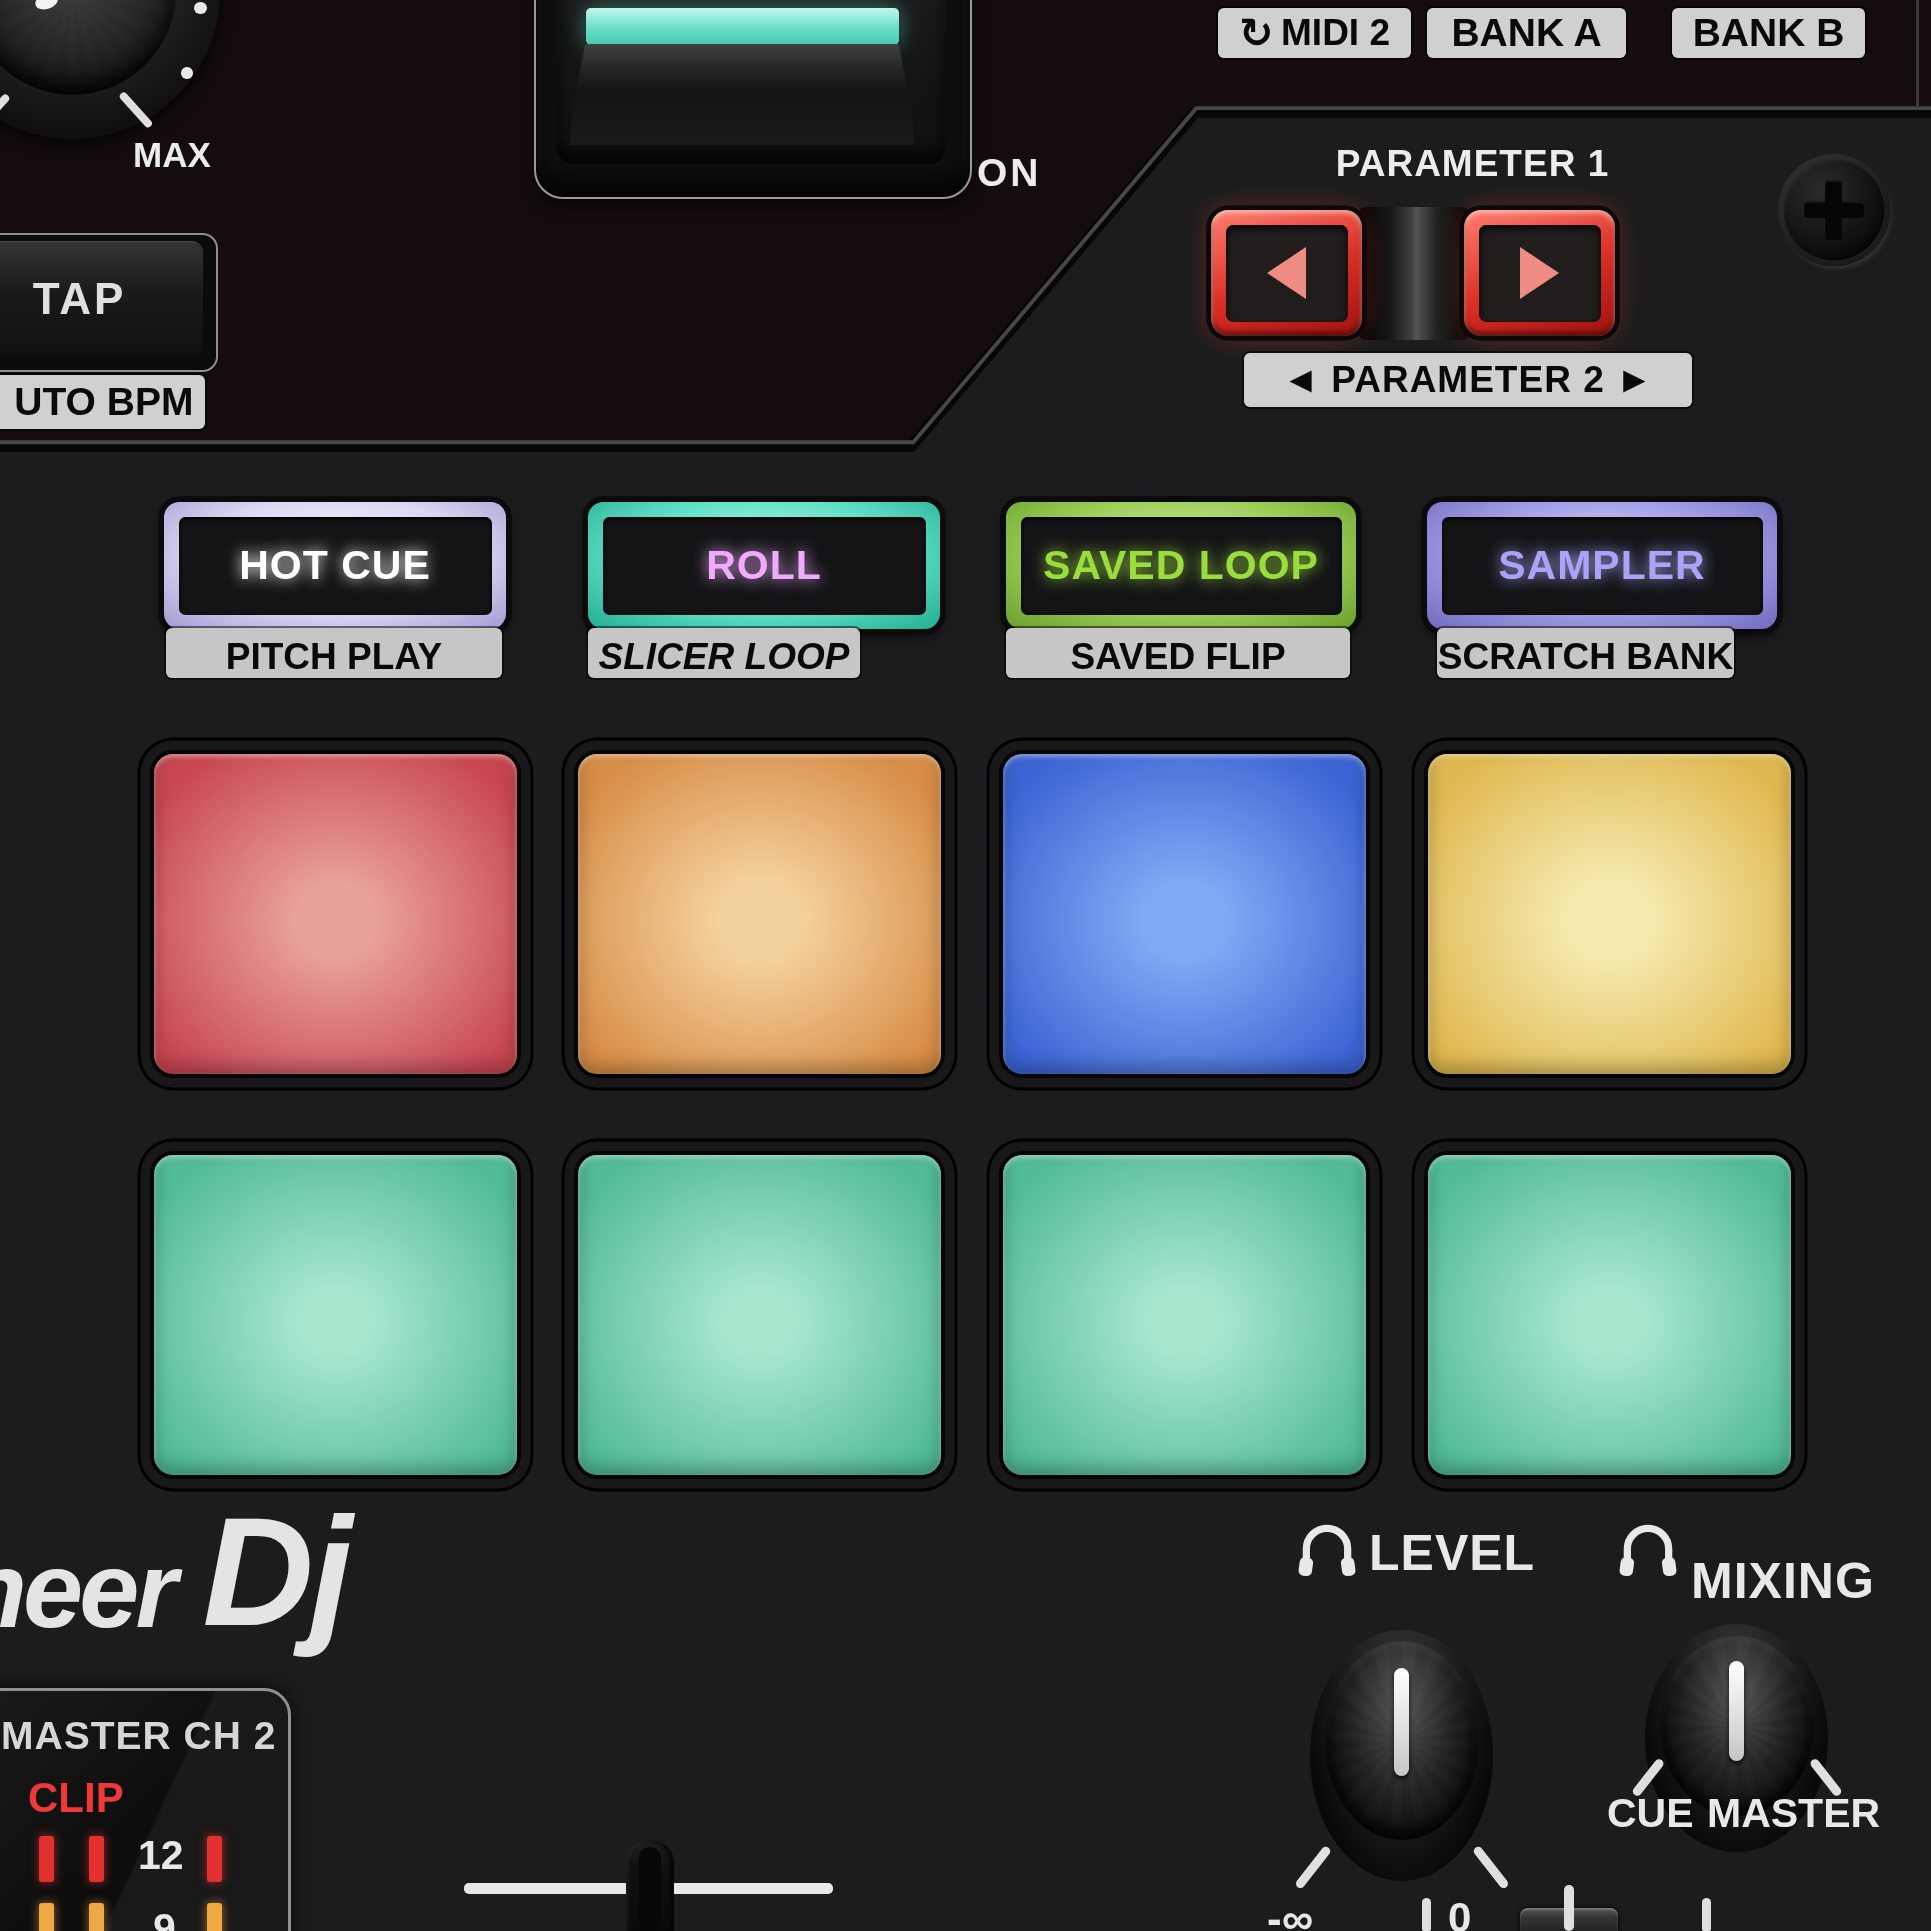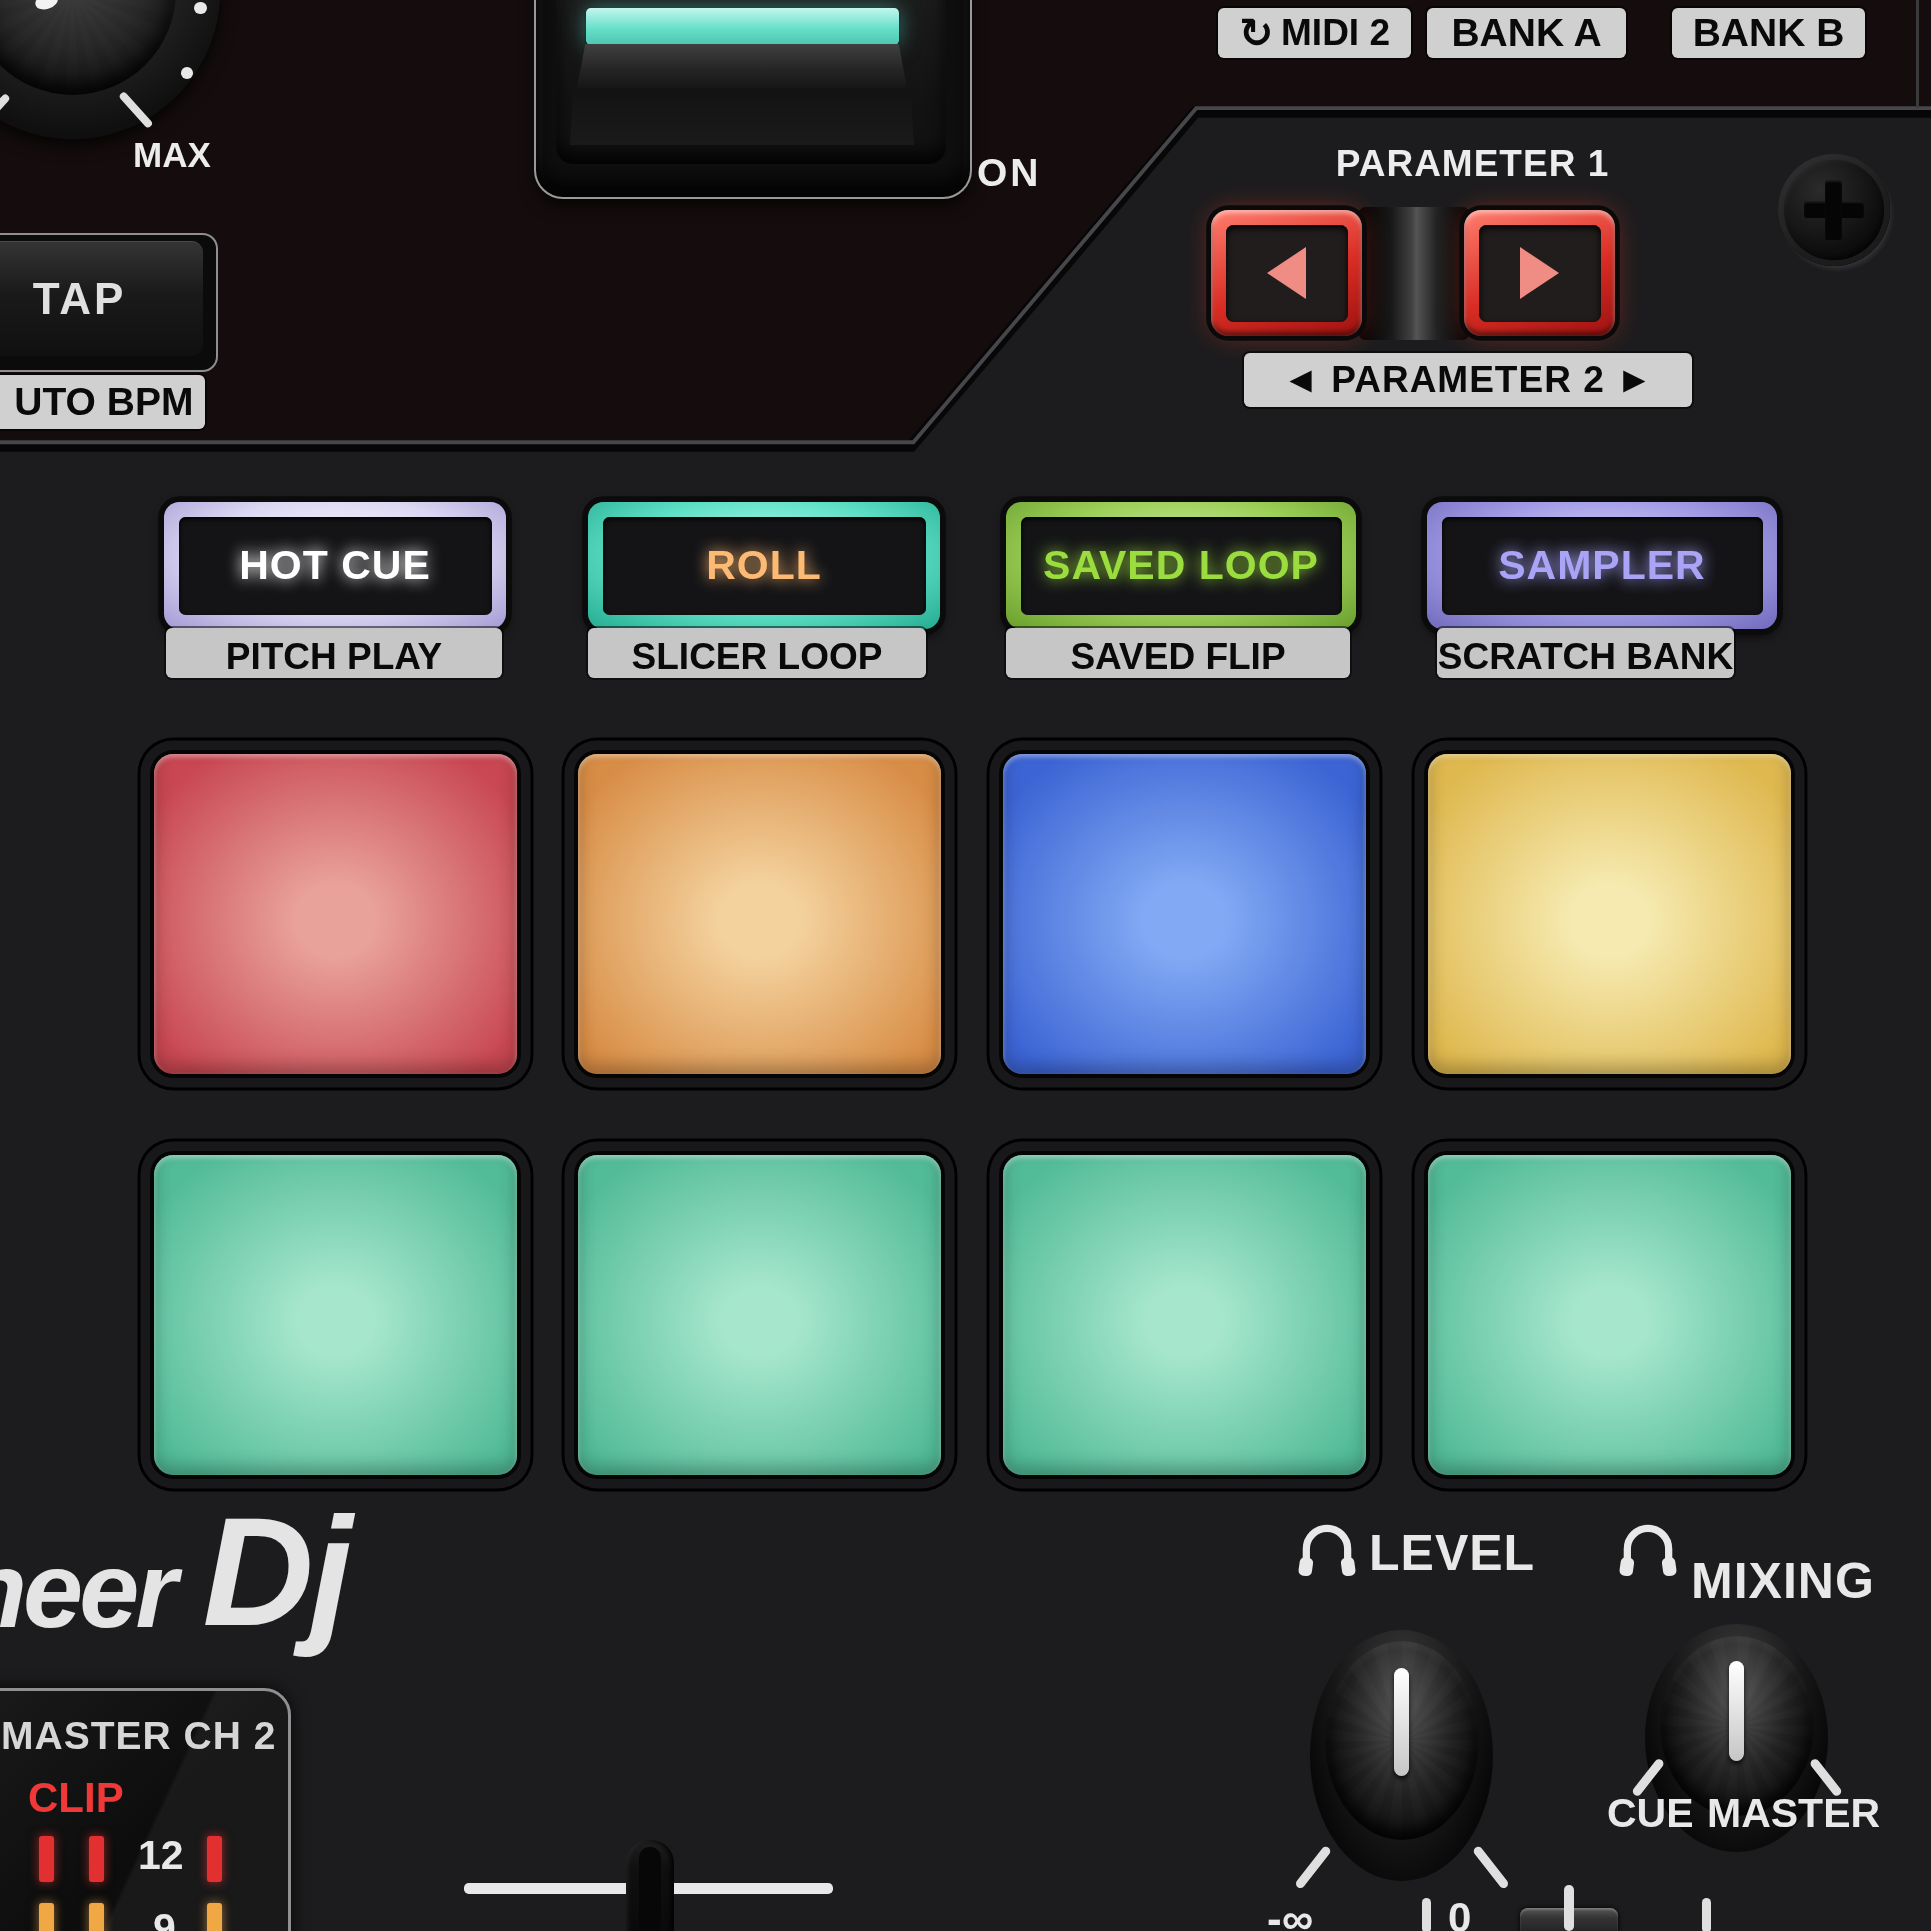--- a/index.html
+++ b/index.html
@@ -158,38 +158,38 @@
     <span class="screw-bar" style="left:47px;top:26px;width:17.4px;height:60px;"></span>
   </div>
 
   <div class="abs mode" style="left: 164px; width: 342px; background: radial-gradient(at 50% 42%, rgb(255, 255, 255) 0%, rgb(220, 215, 242) 55%, rgb(162, 154, 212) 100%);">
     <div class="mode-inner">
         <span class="mode-text" style="color: rgb(255, 255, 255);">HOT CUE</span>
       </div>
   </div>
   <div class="abs mode" style="left: 588px; width: 352px; background: radial-gradient(at 50% 42%, rgb(192, 253, 241) 0%, rgb(95, 224, 198) 55%, rgb(35, 171, 144) 100%);">
     <div class="mode-inner">
-        <span class="mode-text" style="color: #fdba74;">ROLL</span>
+        <span class="mode-text" style="color: #f0abfc;">ROLL</span>
       </div>
   </div>
   <div class="abs mode" style="left: 1006px; width: 350px; background: radial-gradient(at 50% 42%, rgb(216, 240, 174) 0%, rgb(156, 207, 88) 55%, rgb(105, 158, 44) 100%);">
     <div class="mode-inner">
         <span class="mode-text" style="color: rgb(155, 220, 62);">SAVED LOOP</span>
       </div>
   </div>
   <div class="abs mode" style="left: 1427px; width: 350px; background: radial-gradient(at 50% 42%, rgb(222, 219, 248) 0%, rgb(162, 156, 230) 55%, rgb(113, 106, 188) 100%);">
     <div class="mode-inner">
         <span class="mode-text" style="color: rgb(170, 164, 246);">SAMPLER</span>
       </div>
   </div>
 
   <div class="abs subbadge" style="left:166px;width:336px;">
       <span>PITCH PLAY</span>
     </div>
-  <div class="abs subbadge" style="left:588px;width:338px;">
+  <div class="abs subbadge" style="left:588px;width:272px;font-style:italic;">
       <span>SLICER LOOP</span>
     </div>
   <div class="abs subbadge" style="left:1006px;width:344px;">
       <span>SAVED FLIP</span>
     </div>
   <div class="abs subbadge" style="left:1437px;width:297px;">
       <span>SCRATCH BANK</span>
     </div>
 
   <div class="abs pad" style="left: 154px; top: 754px; background: radial-gradient(at 50% 52%, rgb(233, 162, 154) 0%, rgb(233, 162, 154) 15%, rgb(200, 71, 82) 85%);"></div>

